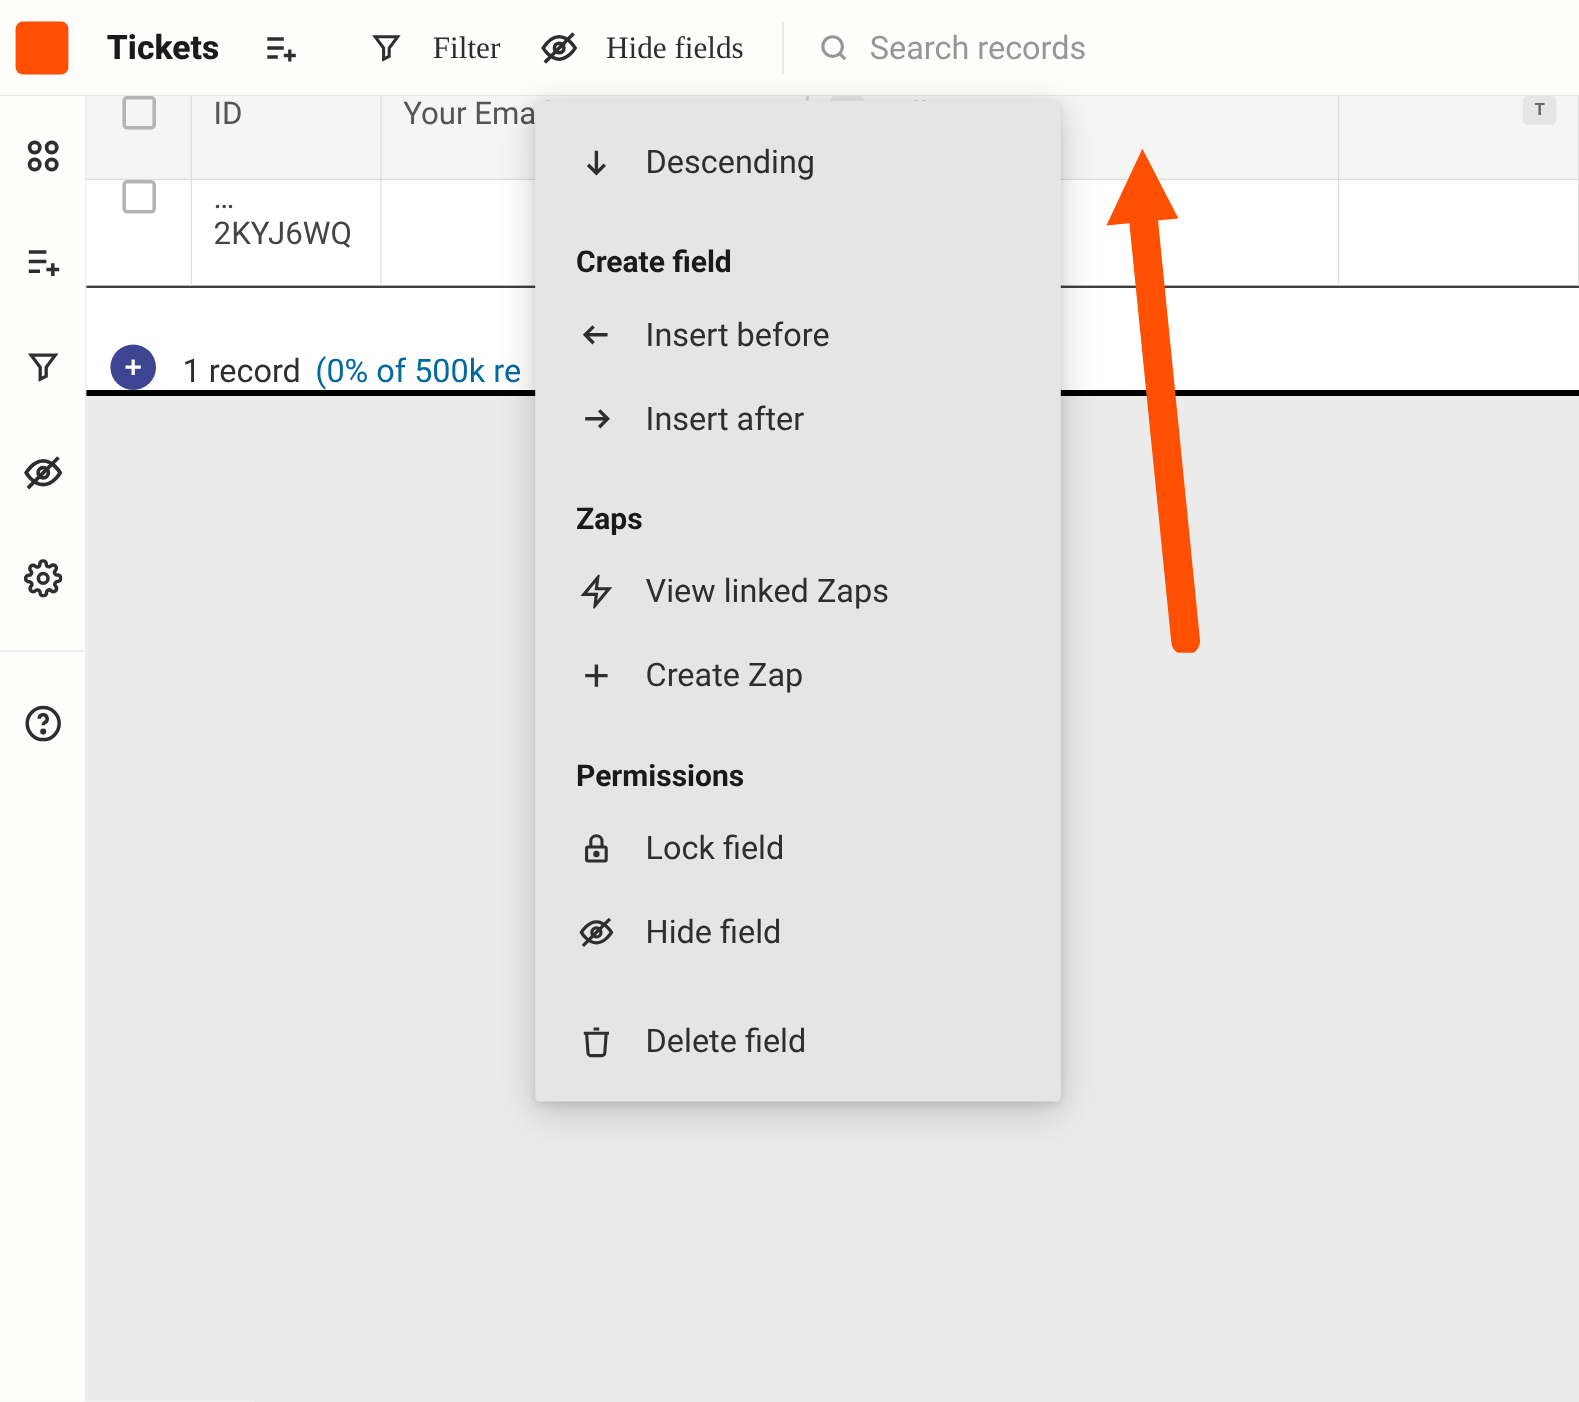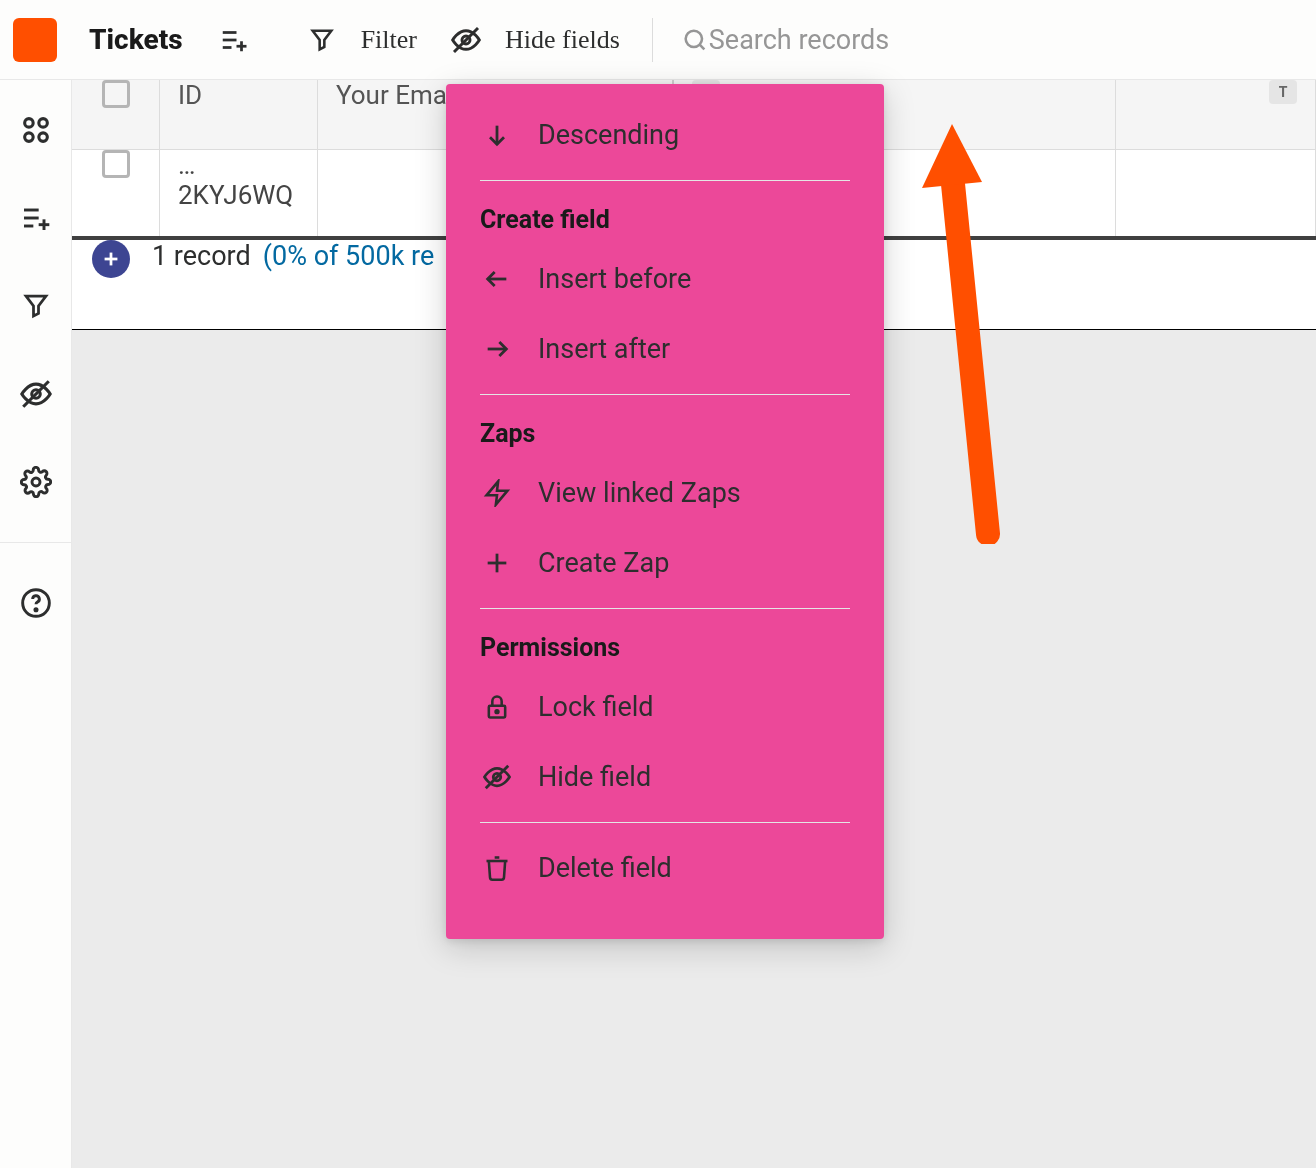--- a/index.html
+++ b/index.html
@@ -55,21 +55,21 @@
     }
     .toolbar-divider {
       width: 1px;
       height: 44px;
       background: #dcdcdc;
       margin: 0 4px;
     }
     .search-area {
       display: flex;
       align-items: center;
-      gap: 0;
+      gap: 16px;
       color: #969696;
       font-size: 27px;
     }
     
     
     .sidebar {
       position: absolute;
       left: 0;
       top: 80px;
       width: 72px;
@@ -111,21 +111,21 @@
     .table-header-row {
       display: flex;
       height: 70px;
       background: #f5f5f5;
       border-bottom: 1px solid #dcdcdc;
     }
     .table-data-row {
       display: flex;
       height: 90px;
       background: #fff;
-      border-bottom: 4px solid #404040;
+      border-bottom: 2px solid #404040;
     }
     .cell {
       border-right: 1px solid #dcdcdc;
       display: flex;
       padding: 0 18px;
       font-size: 26px;
       color: #444;
     }
     .cell-checkbox { width: 88px; justify-content: center; }
     .cell-id { width: 158px; }
@@ -148,27 +148,27 @@
       align-items: center;
       justify-content: center;
       font-size: 14px;
       font-weight: 700;
       color: #666;
     }
     
     
     .table-footer {
       display: flex;
-      align-items: flex-start;
+      align-items: flex-end;
       height: 90px;
       background: #fff;
       padding-left: 20px;
       gap: 22px;
       font-size: 27px;
-      border-bottom: 1px solid #000000;
+      border-bottom: 5px solid #000000;
     }
     .add-record-btn {
       width: 38px;
       height: 38px;
       border-radius: 50%;
       background: #3d4592;
       color: #fff;
       display: flex;
       align-items: center;
       justify-content: center;
@@ -176,24 +176,24 @@
     }
     .footer-count { color: #2d2e2e; }
     .footer-sub { color: #0369a1; }
     
     
     .context-menu {
       position: absolute;
       left: 446px;
       top: 84px;
       width: 438px;
-      background: #ec4899;
+      background: #e5e5e5;
       border-radius: 4px;
       box-shadow: 0 8px 32px rgba(0,0,0,0.18), 0 2px 8px rgba(0,0,0,0.1);
-      padding: 16px 0 36px 0;
+      padding: 16px 0 15px 0;
       z-index: 100;
     }
     .menu-item {
       display: flex;
       align-items: center;
       gap: 24px;
       padding: 18px 34px;
       font-size: 27px;
       color: #2d2e2e;
       cursor: pointer;

